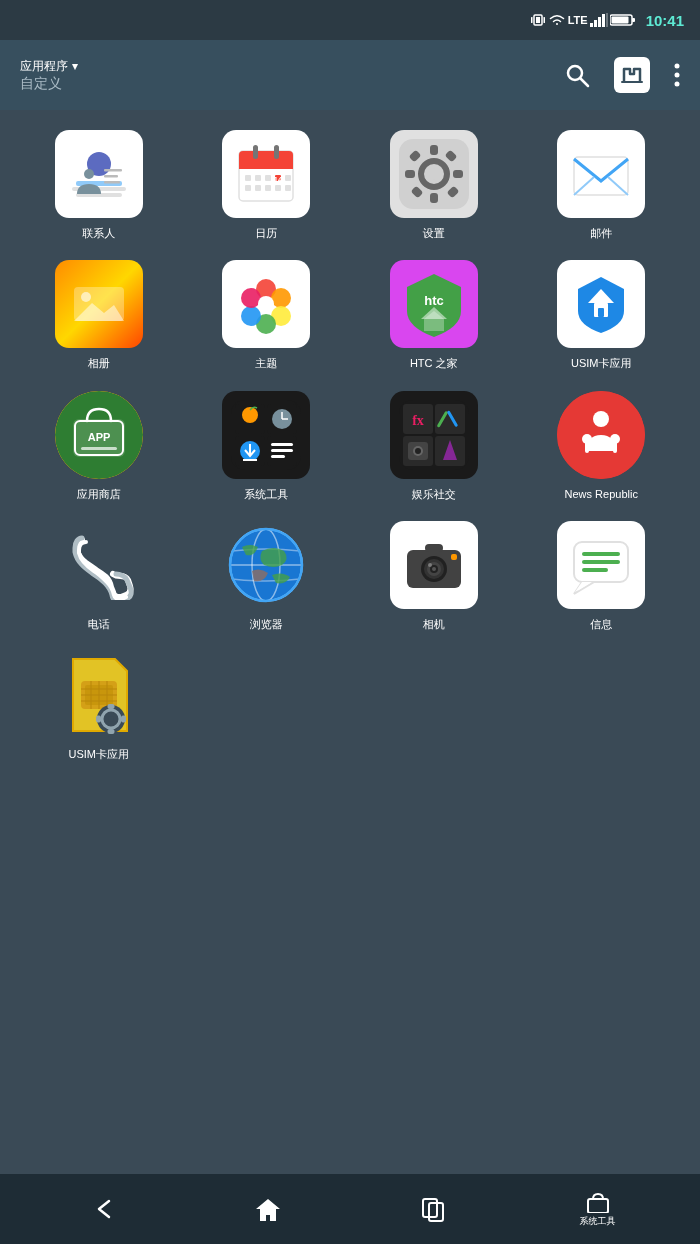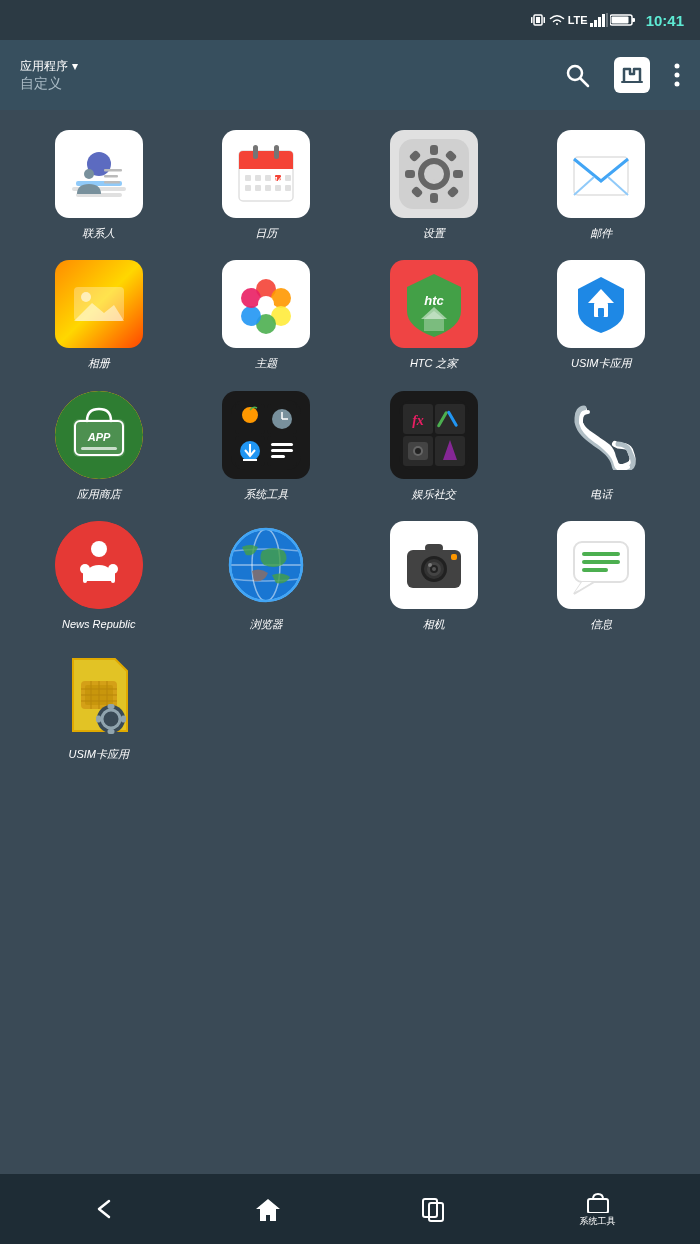--- a/index.html
+++ b/index.html
@@ -92,21 +92,20 @@
       display: grid;
       grid-template-columns: repeat(4, 1fr);
       gap: 20px 10px;
     }
     .app-item {
       display: flex;
       flex-direction: column;
       align-items: center;
       gap: 8px;
       cursor: pointer;
-      font-style: italic;
     }
     .app-icon {
       width: 88px;
       height: 88px;
       border-radius: 18px;
       display: flex;
       align-items: center;
       justify-content: center;
       position: relative;
       overflow: hidden;
@@ -139,21 +138,21 @@
       background: white;
       border-radius: 14px;
     }
     
     .icon-themes {
       background: white;
       border-radius: 14px;
     }
     
     .icon-htchome {
-      background: #ef4444;
+      background: #d946ef;
       border-radius: 14px;
     }
     
     .icon-htcsecurity {
       background: white;
       border-radius: 14px;
     }
     
     .icon-appstore {
       background: #eab308;
@@ -505,46 +504,46 @@
         <circle cx="19" cy="51" r="3" fill="#222"></circle>
 
         <rect x="36" y="36" width="30" height="30" rx="3" fill="#2a2a2a"></rect>
         <polygon points="51,40 58,60 44,60" fill="#9c27b0" opacity="0.8"></polygon>
       </svg>
     </div>
     <span class="app-label">娱乐社交</span>
   </div>
 
   <div class="app-item">
-    <div class="app-icon icon-phone">
-      <svg width="70" height="70" viewBox="0 0 70 70">
-
-        <path d="M20 8 Q14 8 12 16 L12 22 Q14 30 22 34 Q28 38 32 40 Q36 42 40 46 Q44 50 46 56 L48 62 Q52 70 60 68 L66 66 Q74 64 72 56 L68 48 Q64 44 58 44 Q54 44 50 42 Q42 38 36 32 Q30 26 24 18 Q20 12 20 8Z" fill="none"></path>
-        <path d="M18 10 Q14 10 13 17 L13 20 Q15 28 22 33 Q28 37 32 40 Q37 43 42 47 Q46 51 47 57 L49 62 Q50 68 57 67 L62 65 Q68 63 66 56 L64 50 Q62 46 56 46 Q52 46 49 44" fill="none" stroke="white" stroke-width="6" stroke-linecap="round"></path>
-        <path d="M18 8 C14 8 11 12 11 18 L11 22 C13 32 21 38 28 43 C33 46 37 49 41 53 C45 57 47 61 48 65 C49 71 53 72 57 71 L62 69 C68 67 68 62 66 57 L63 50 C61 46 56 44 52 44" fill="none" stroke="#b0bec5" stroke-width="5" stroke-linecap="round"></path>
-        <path d="M22 12 C18 12 15 15 15 20 L15 23 C17 31 24 37 30 41 C35 44 39 48 43 52 C47 56 49 60 50 65 C51 69 55 70 58 69 L62 67" fill="none" stroke="white" stroke-width="4" stroke-linecap="round"></path>
-      </svg>
-    </div>
-    <span class="app-label">电话</span>
-  </div>
-
-  <div class="app-item">
     <div class="app-icon icon-newsrepublic">
       <svg width="88" height="88" viewBox="0 0 88 88">
         <circle cx="44" cy="44" r="44" fill="#e53935"></circle>
 
         <circle cx="44" cy="28" r="8" fill="white"></circle>
         <path d="M30 60 Q30 44 44 44 Q58 44 58 60" fill="white"></path>
         <circle cx="30" cy="48" r="5" fill="white"></circle>
         <circle cx="58" cy="48" r="5" fill="white"></circle>
         <line x1="30" y1="48" x2="30" y2="60" stroke="white" stroke-width="4" stroke-linecap="round"></line>
         <line x1="58" y1="48" x2="58" y2="60" stroke="white" stroke-width="4" stroke-linecap="round"></line>
       </svg>
     </div>
     <span class="app-label">News Republic</span>
+  </div>
+
+  <div class="app-item">
+    <div class="app-icon icon-phone">
+      <svg width="70" height="70" viewBox="0 0 70 70">
+
+        <path d="M20 8 Q14 8 12 16 L12 22 Q14 30 22 34 Q28 38 32 40 Q36 42 40 46 Q44 50 46 56 L48 62 Q52 70 60 68 L66 66 Q74 64 72 56 L68 48 Q64 44 58 44 Q54 44 50 42 Q42 38 36 32 Q30 26 24 18 Q20 12 20 8Z" fill="none"></path>
+        <path d="M18 10 Q14 10 13 17 L13 20 Q15 28 22 33 Q28 37 32 40 Q37 43 42 47 Q46 51 47 57 L49 62 Q50 68 57 67 L62 65 Q68 63 66 56 L64 50 Q62 46 56 46 Q52 46 49 44" fill="none" stroke="white" stroke-width="6" stroke-linecap="round"></path>
+        <path d="M18 8 C14 8 11 12 11 18 L11 22 C13 32 21 38 28 43 C33 46 37 49 41 53 C45 57 47 61 48 65 C49 71 53 72 57 71 L62 69 C68 67 68 62 66 57 L63 50 C61 46 56 44 52 44" fill="none" stroke="#b0bec5" stroke-width="5" stroke-linecap="round"></path>
+        <path d="M22 12 C18 12 15 15 15 20 L15 23 C17 31 24 37 30 41 C35 44 39 48 43 52 C47 56 49 60 50 65 C51 69 55 70 58 69 L62 67" fill="none" stroke="white" stroke-width="4" stroke-linecap="round"></path>
+      </svg>
+    </div>
+    <span class="app-label">电话</span>
   </div>
 
   <div class="app-item">
     <div class="app-icon icon-browser">
       <svg width="88" height="88" viewBox="0 0 88 88">
 
         <circle cx="44" cy="44" r="36" fill="#1976d2"></circle>
         <circle cx="44" cy="44" r="36" fill="none" stroke="#90caf9" stroke-width="2"></circle>
 
         <ellipse cx="44" cy="44" rx="14" ry="36" fill="none" stroke="rgba(255,255,255,0.5)" stroke-width="1.5"></ellipse>

